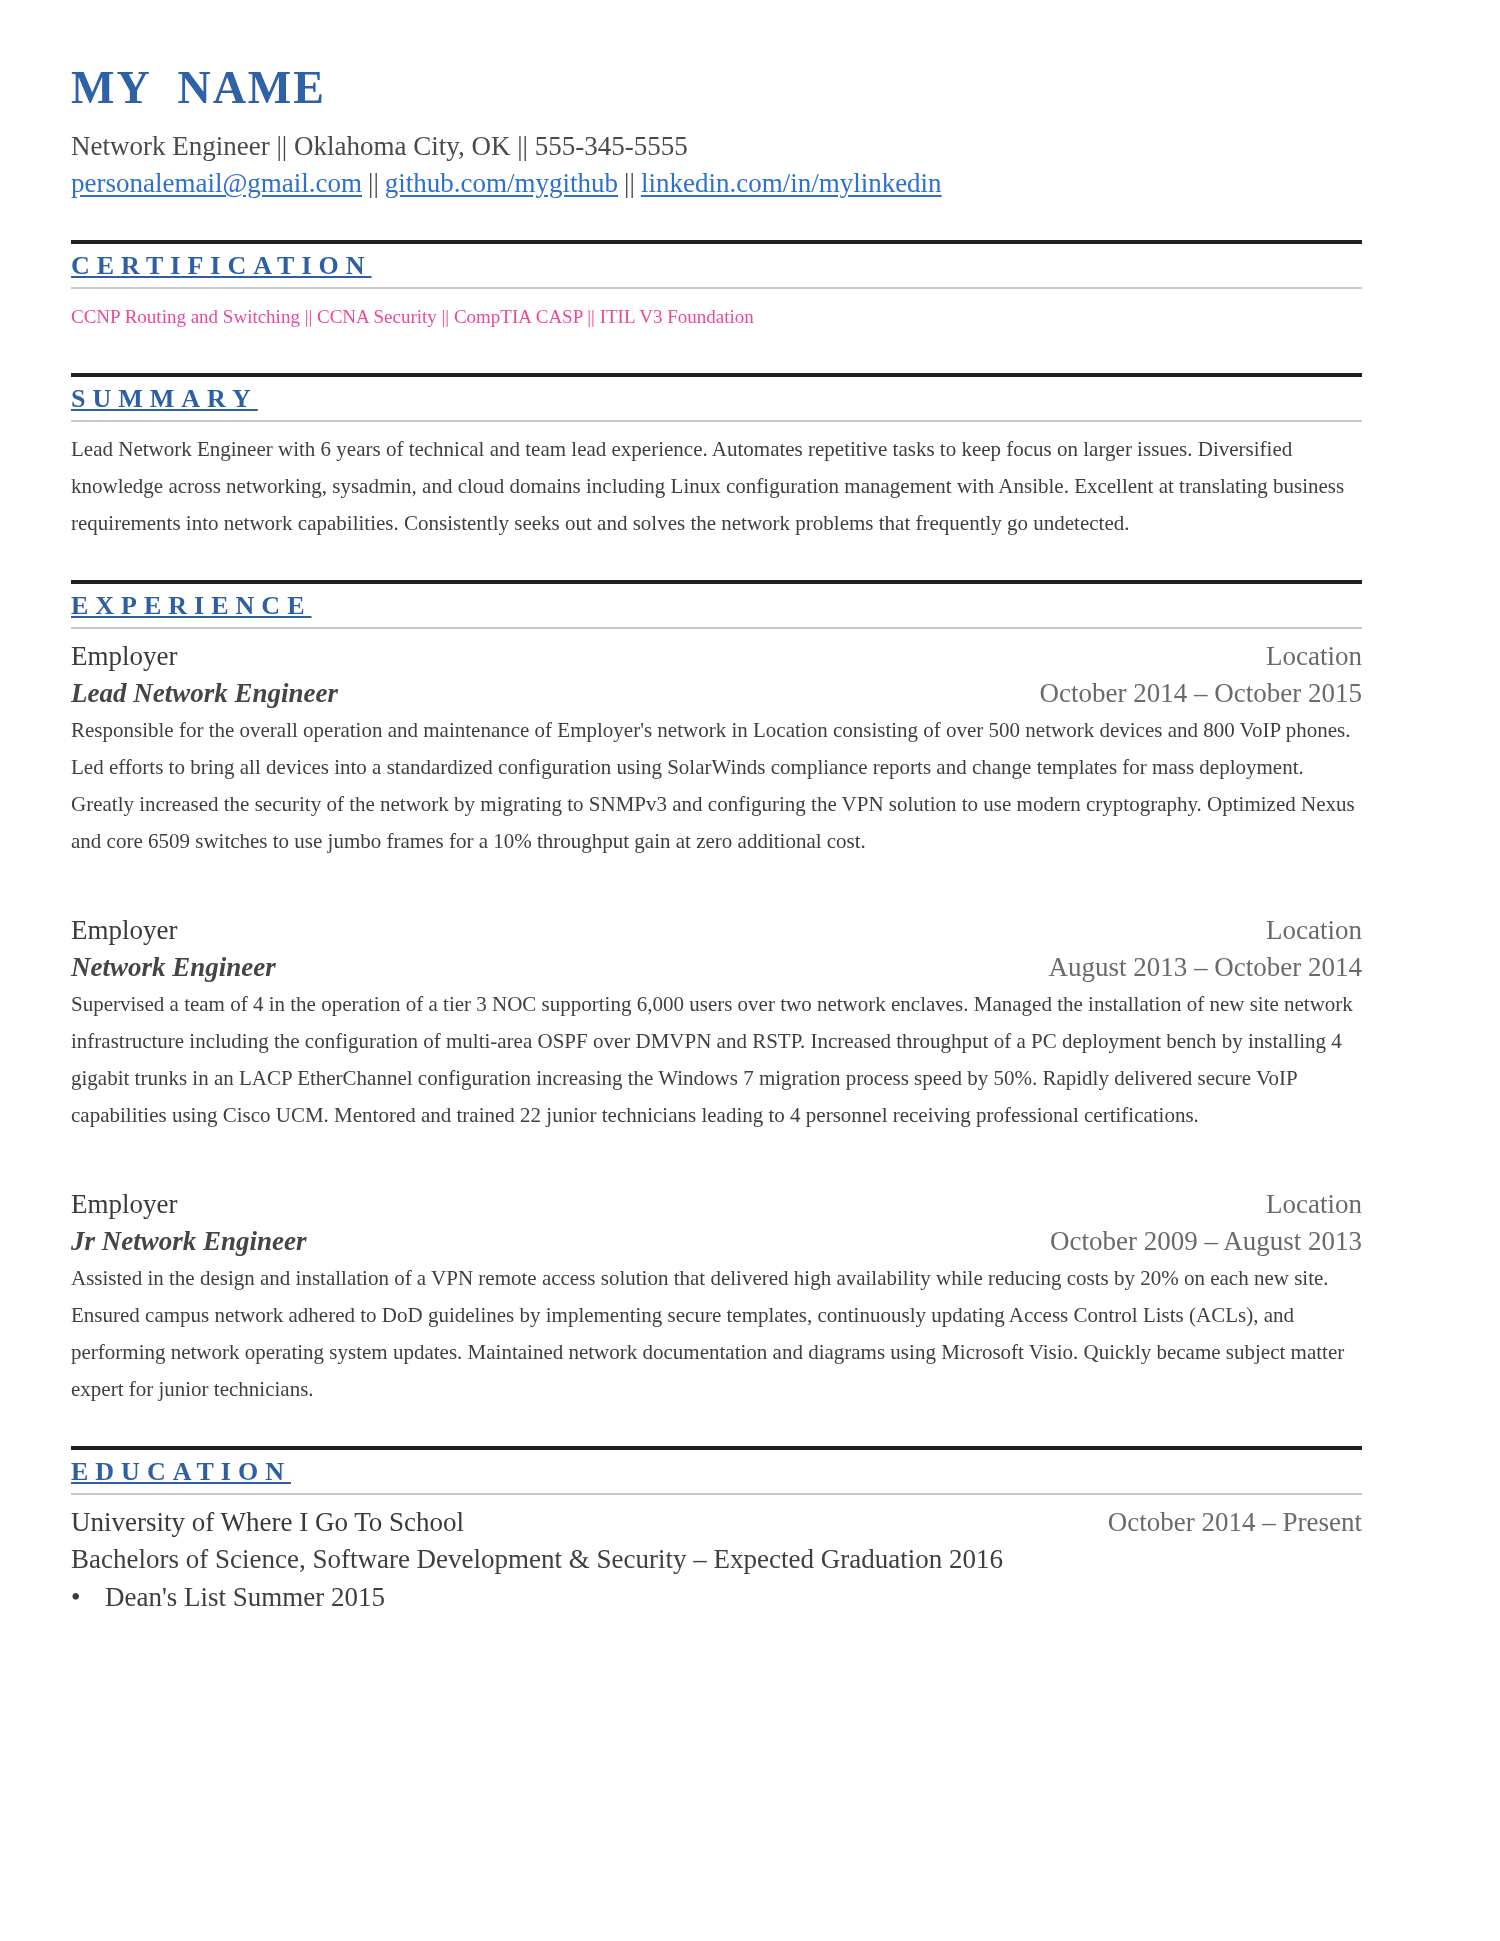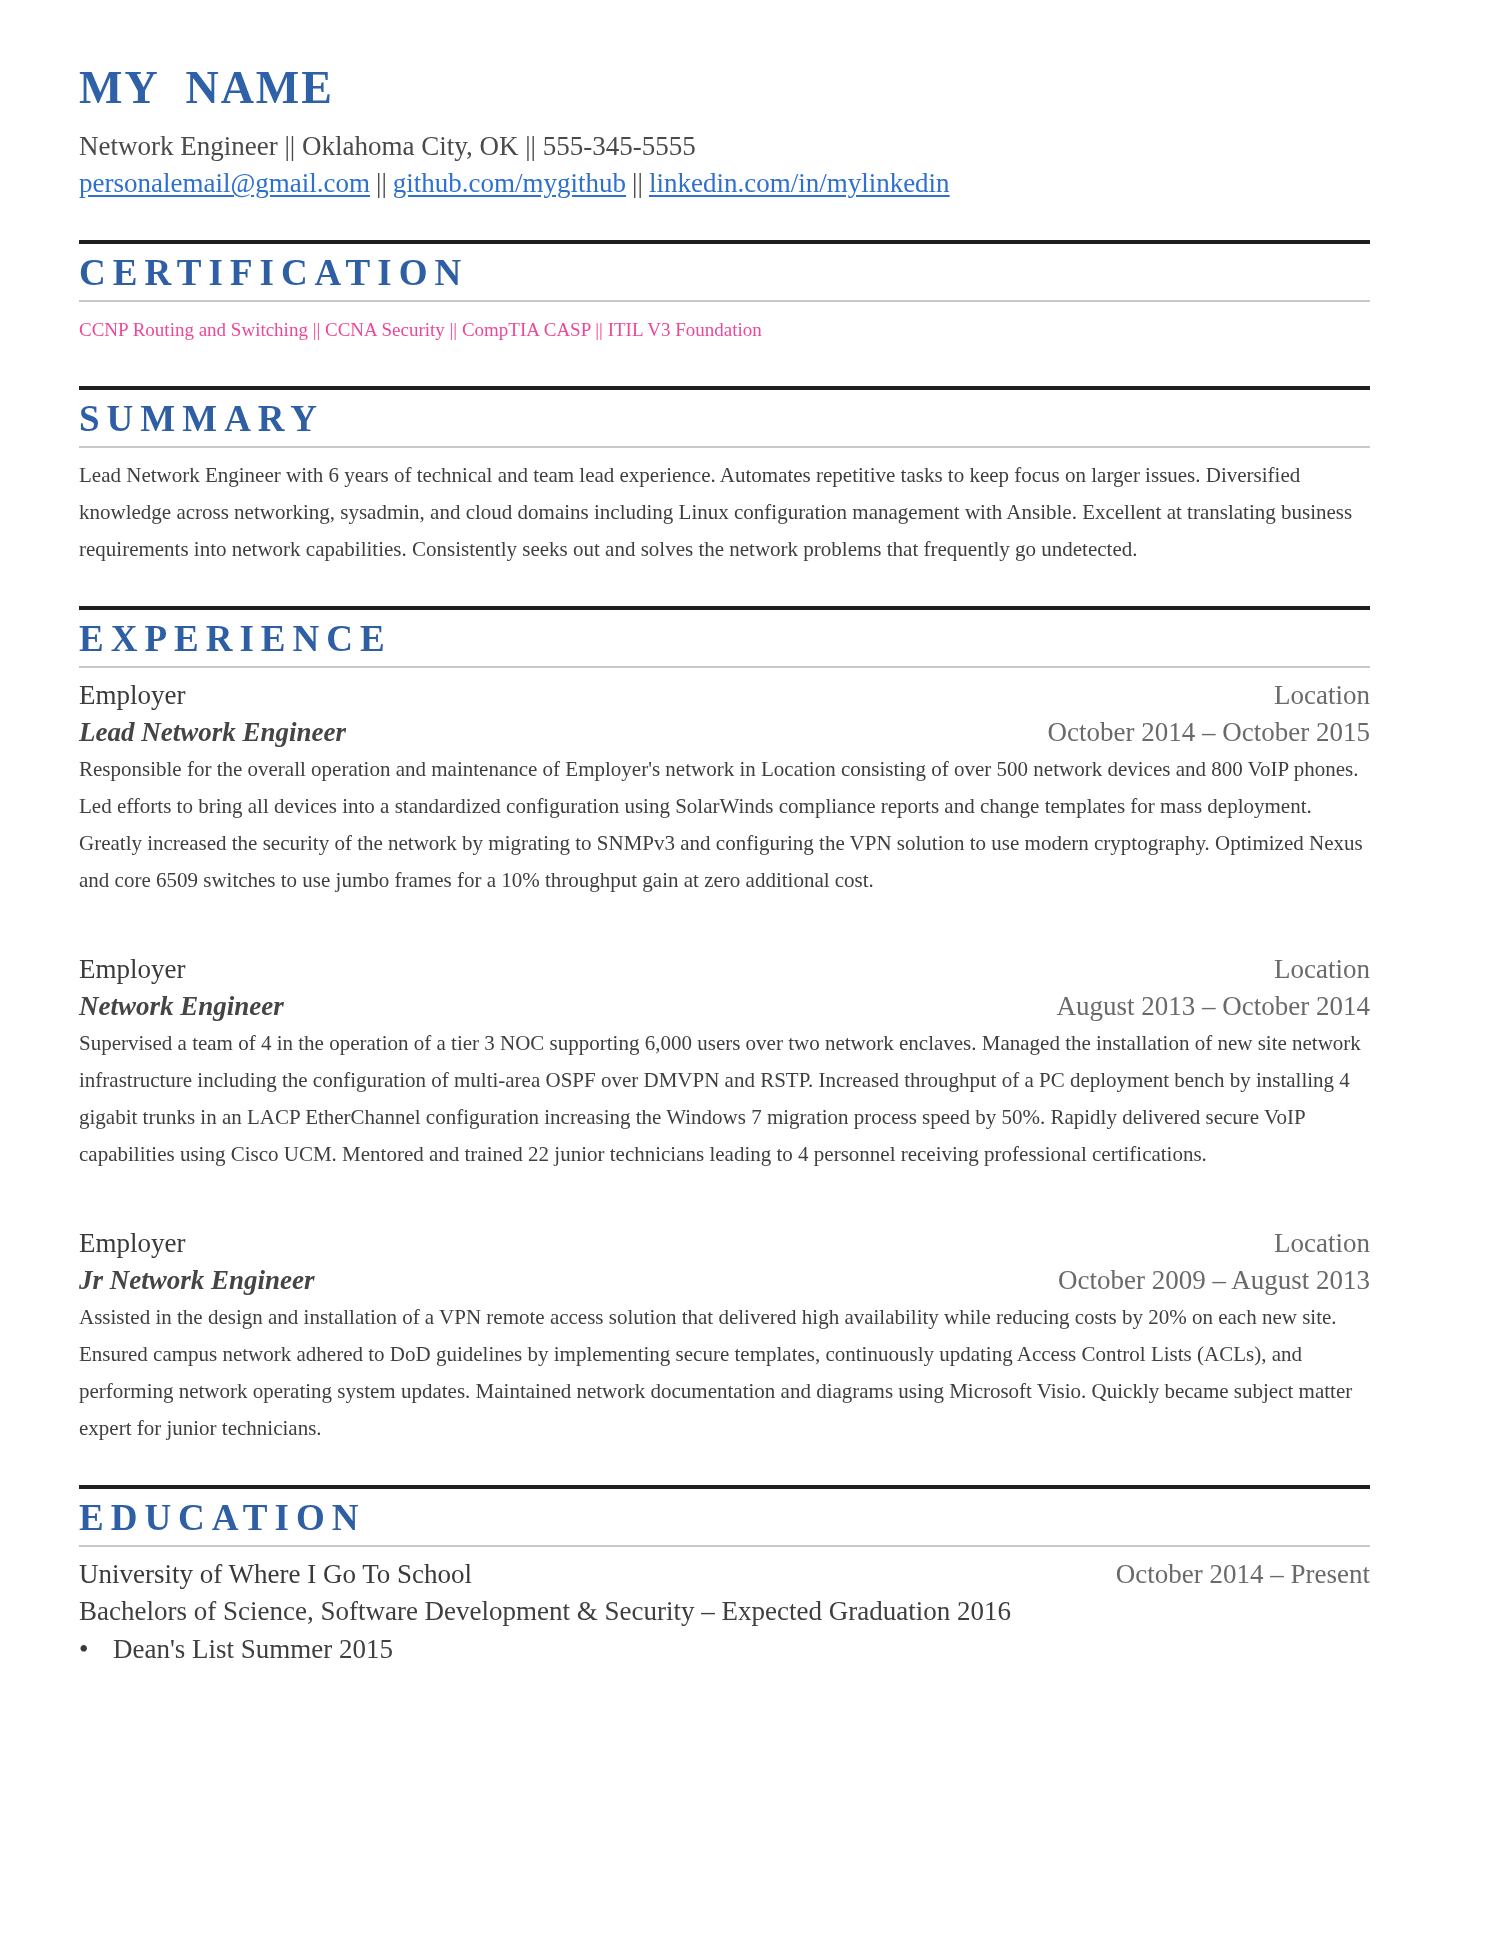--- a/index.html
+++ b/index.html
@@ -9,21 +9,20 @@
     background: #ffffff;
     font-family: "Liberation Serif", "DejaVu Serif", serif;
     color: var(--body-text, #3f3f3f);
     -webkit-font-smoothing: antialiased;
   }
   .page {
     box-sizing: border-box;
     width: 1404px;
     min-height: 1941px;
     padding: 64px 42px 60px 71px;
-    margin-left: 8px;
   }
 
   
   .name {
     margin: 0 0 16px 0;
     font-size: 46px;
     line-height: 1.05;
     font-weight: bold;
     letter-spacing: 2px;
     word-spacing: 14px;
@@ -48,24 +47,25 @@
 
   
   .section { margin-top: 38px; }
   .section-head {
     border-top: 4px solid var(--rule-dark, #1f1f1f);
     border-bottom: 2px solid var(--rule-light, #c9c9c9);
     padding: 7px 0 6px 0;
   }
   .section-title {
     margin: 0;
-    font-size: 37px;
+    font-size: 26px;
     font-weight: bold;
     letter-spacing: 7px;
     color: var(--heading-blue, #2e5fa5);
+    text-decoration: underline;
   }
   .section-body { padding-top: 9px; }
 
   p.para {
     margin: 0;
     font-size: 21px;
     line-height: 37px;
     color: var(--body-text, #3f3f3f);
   }
   .cert-line {

